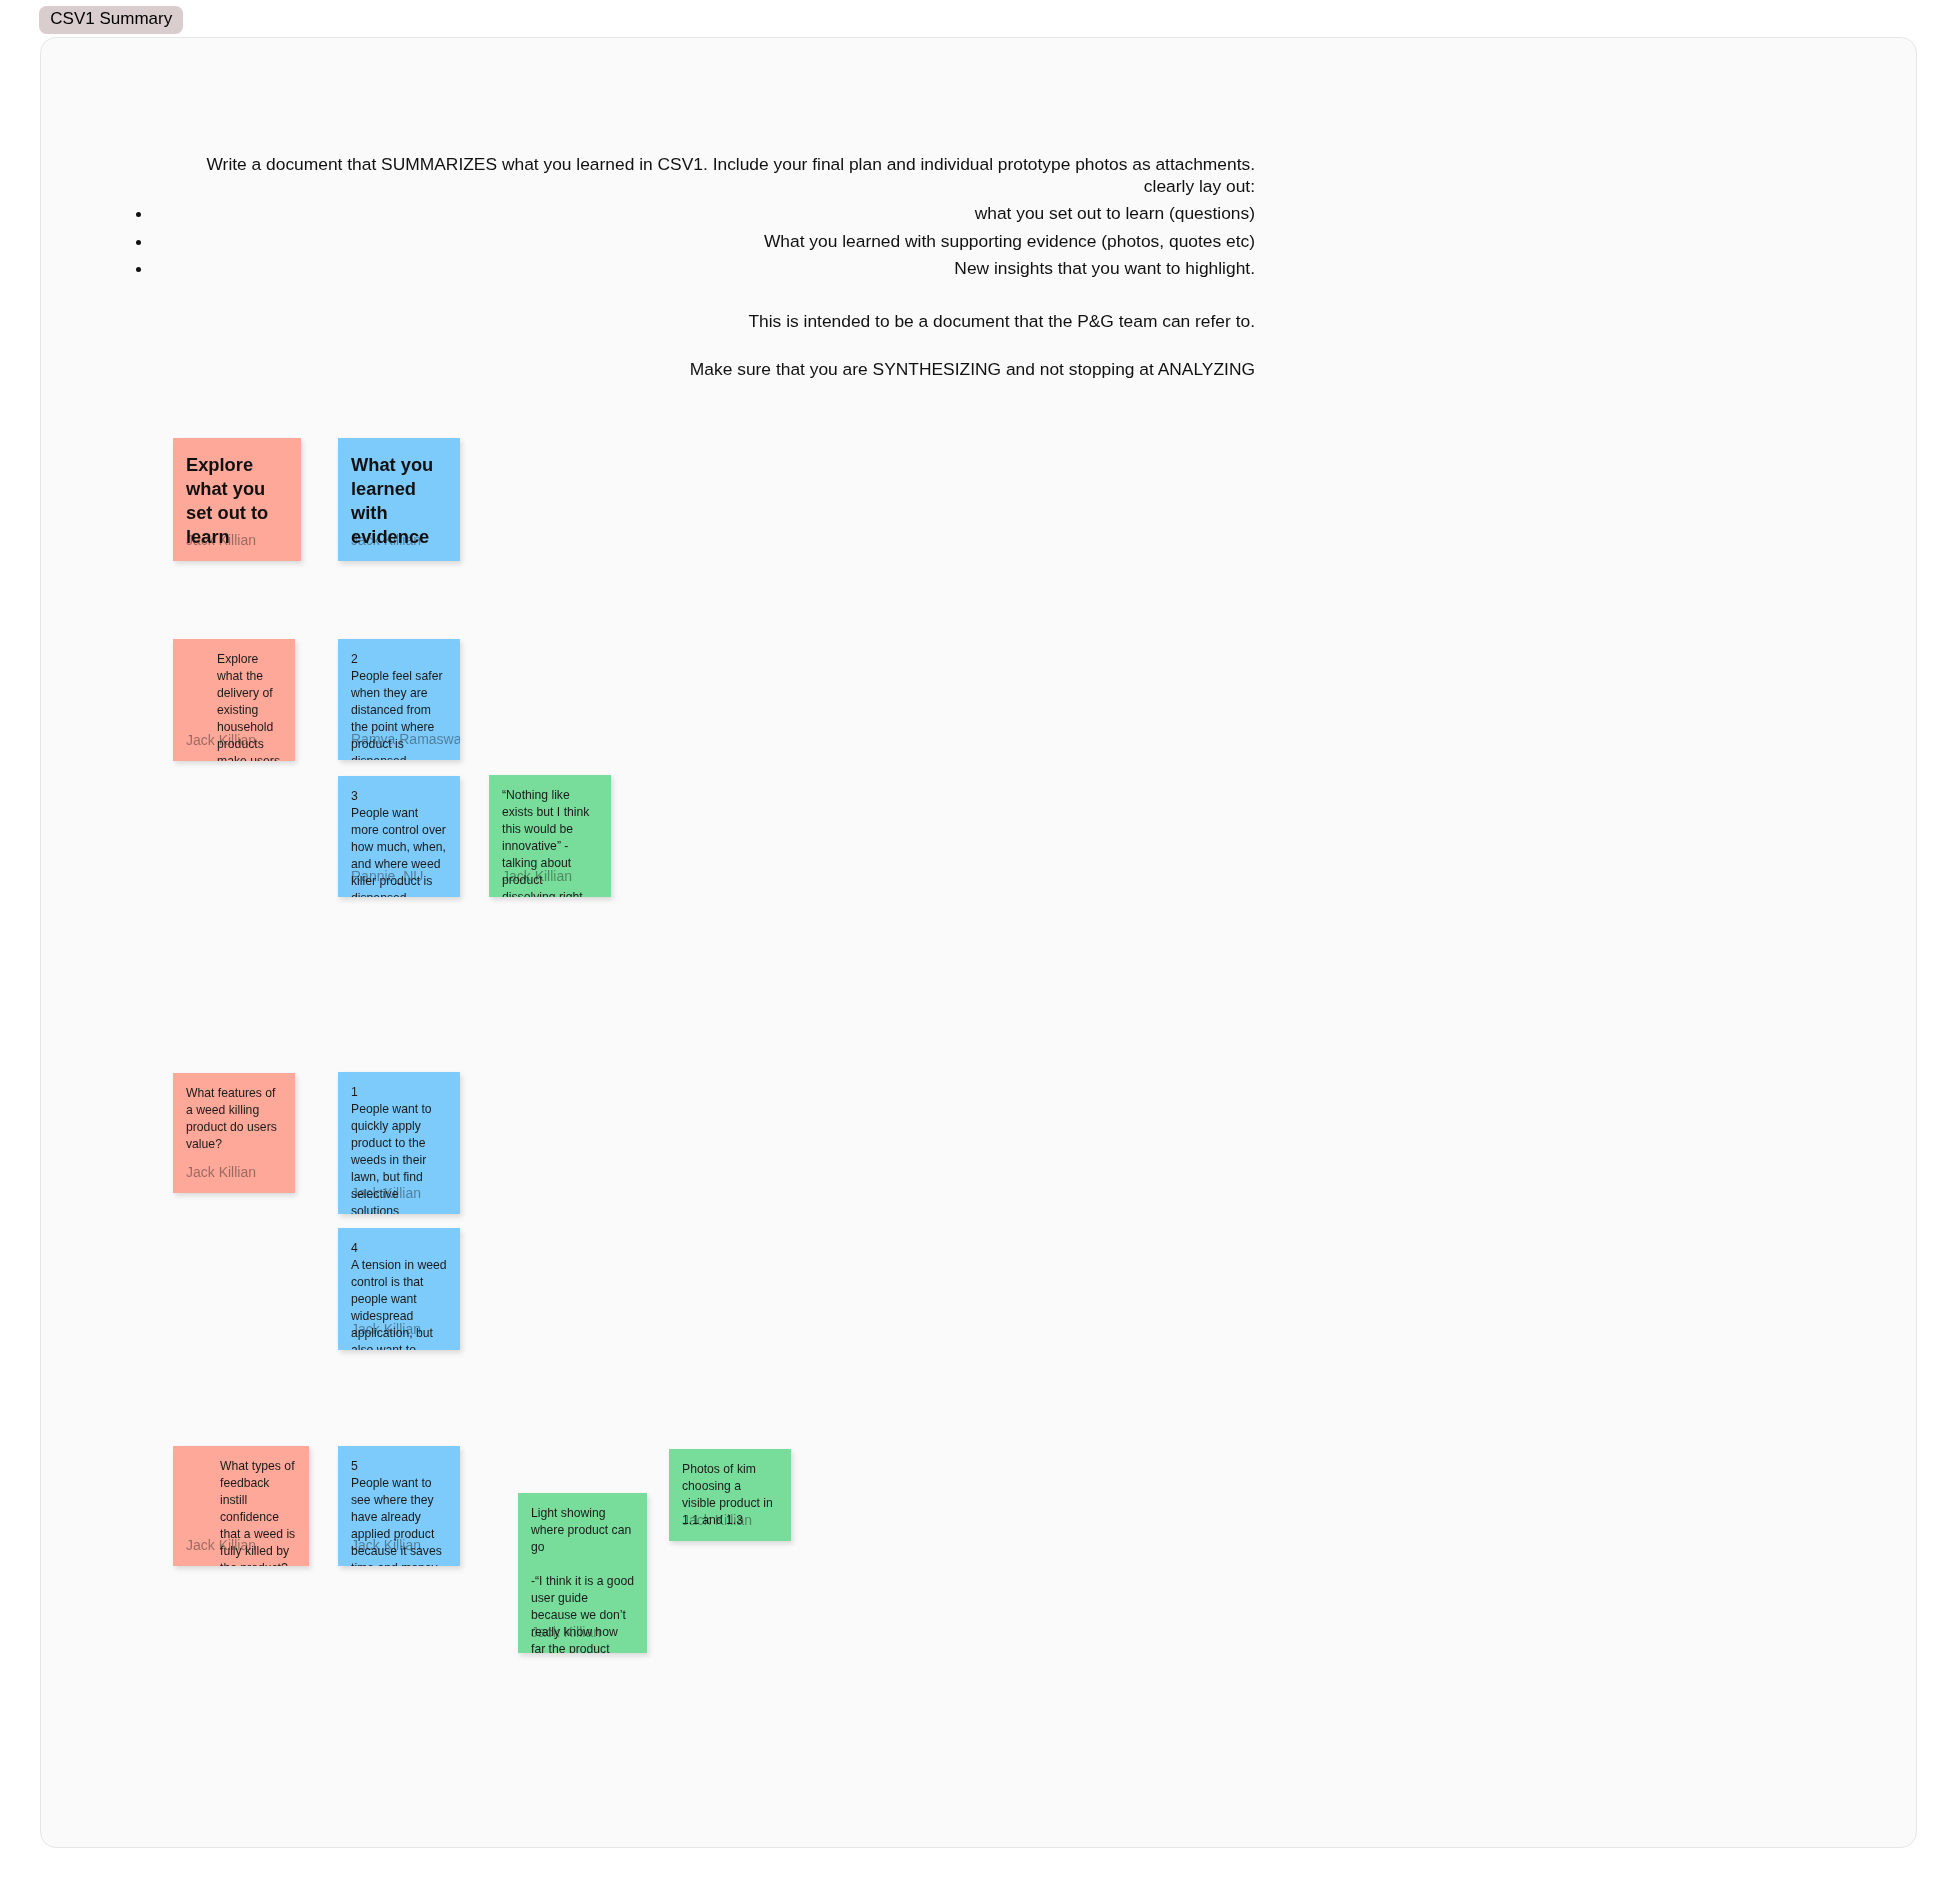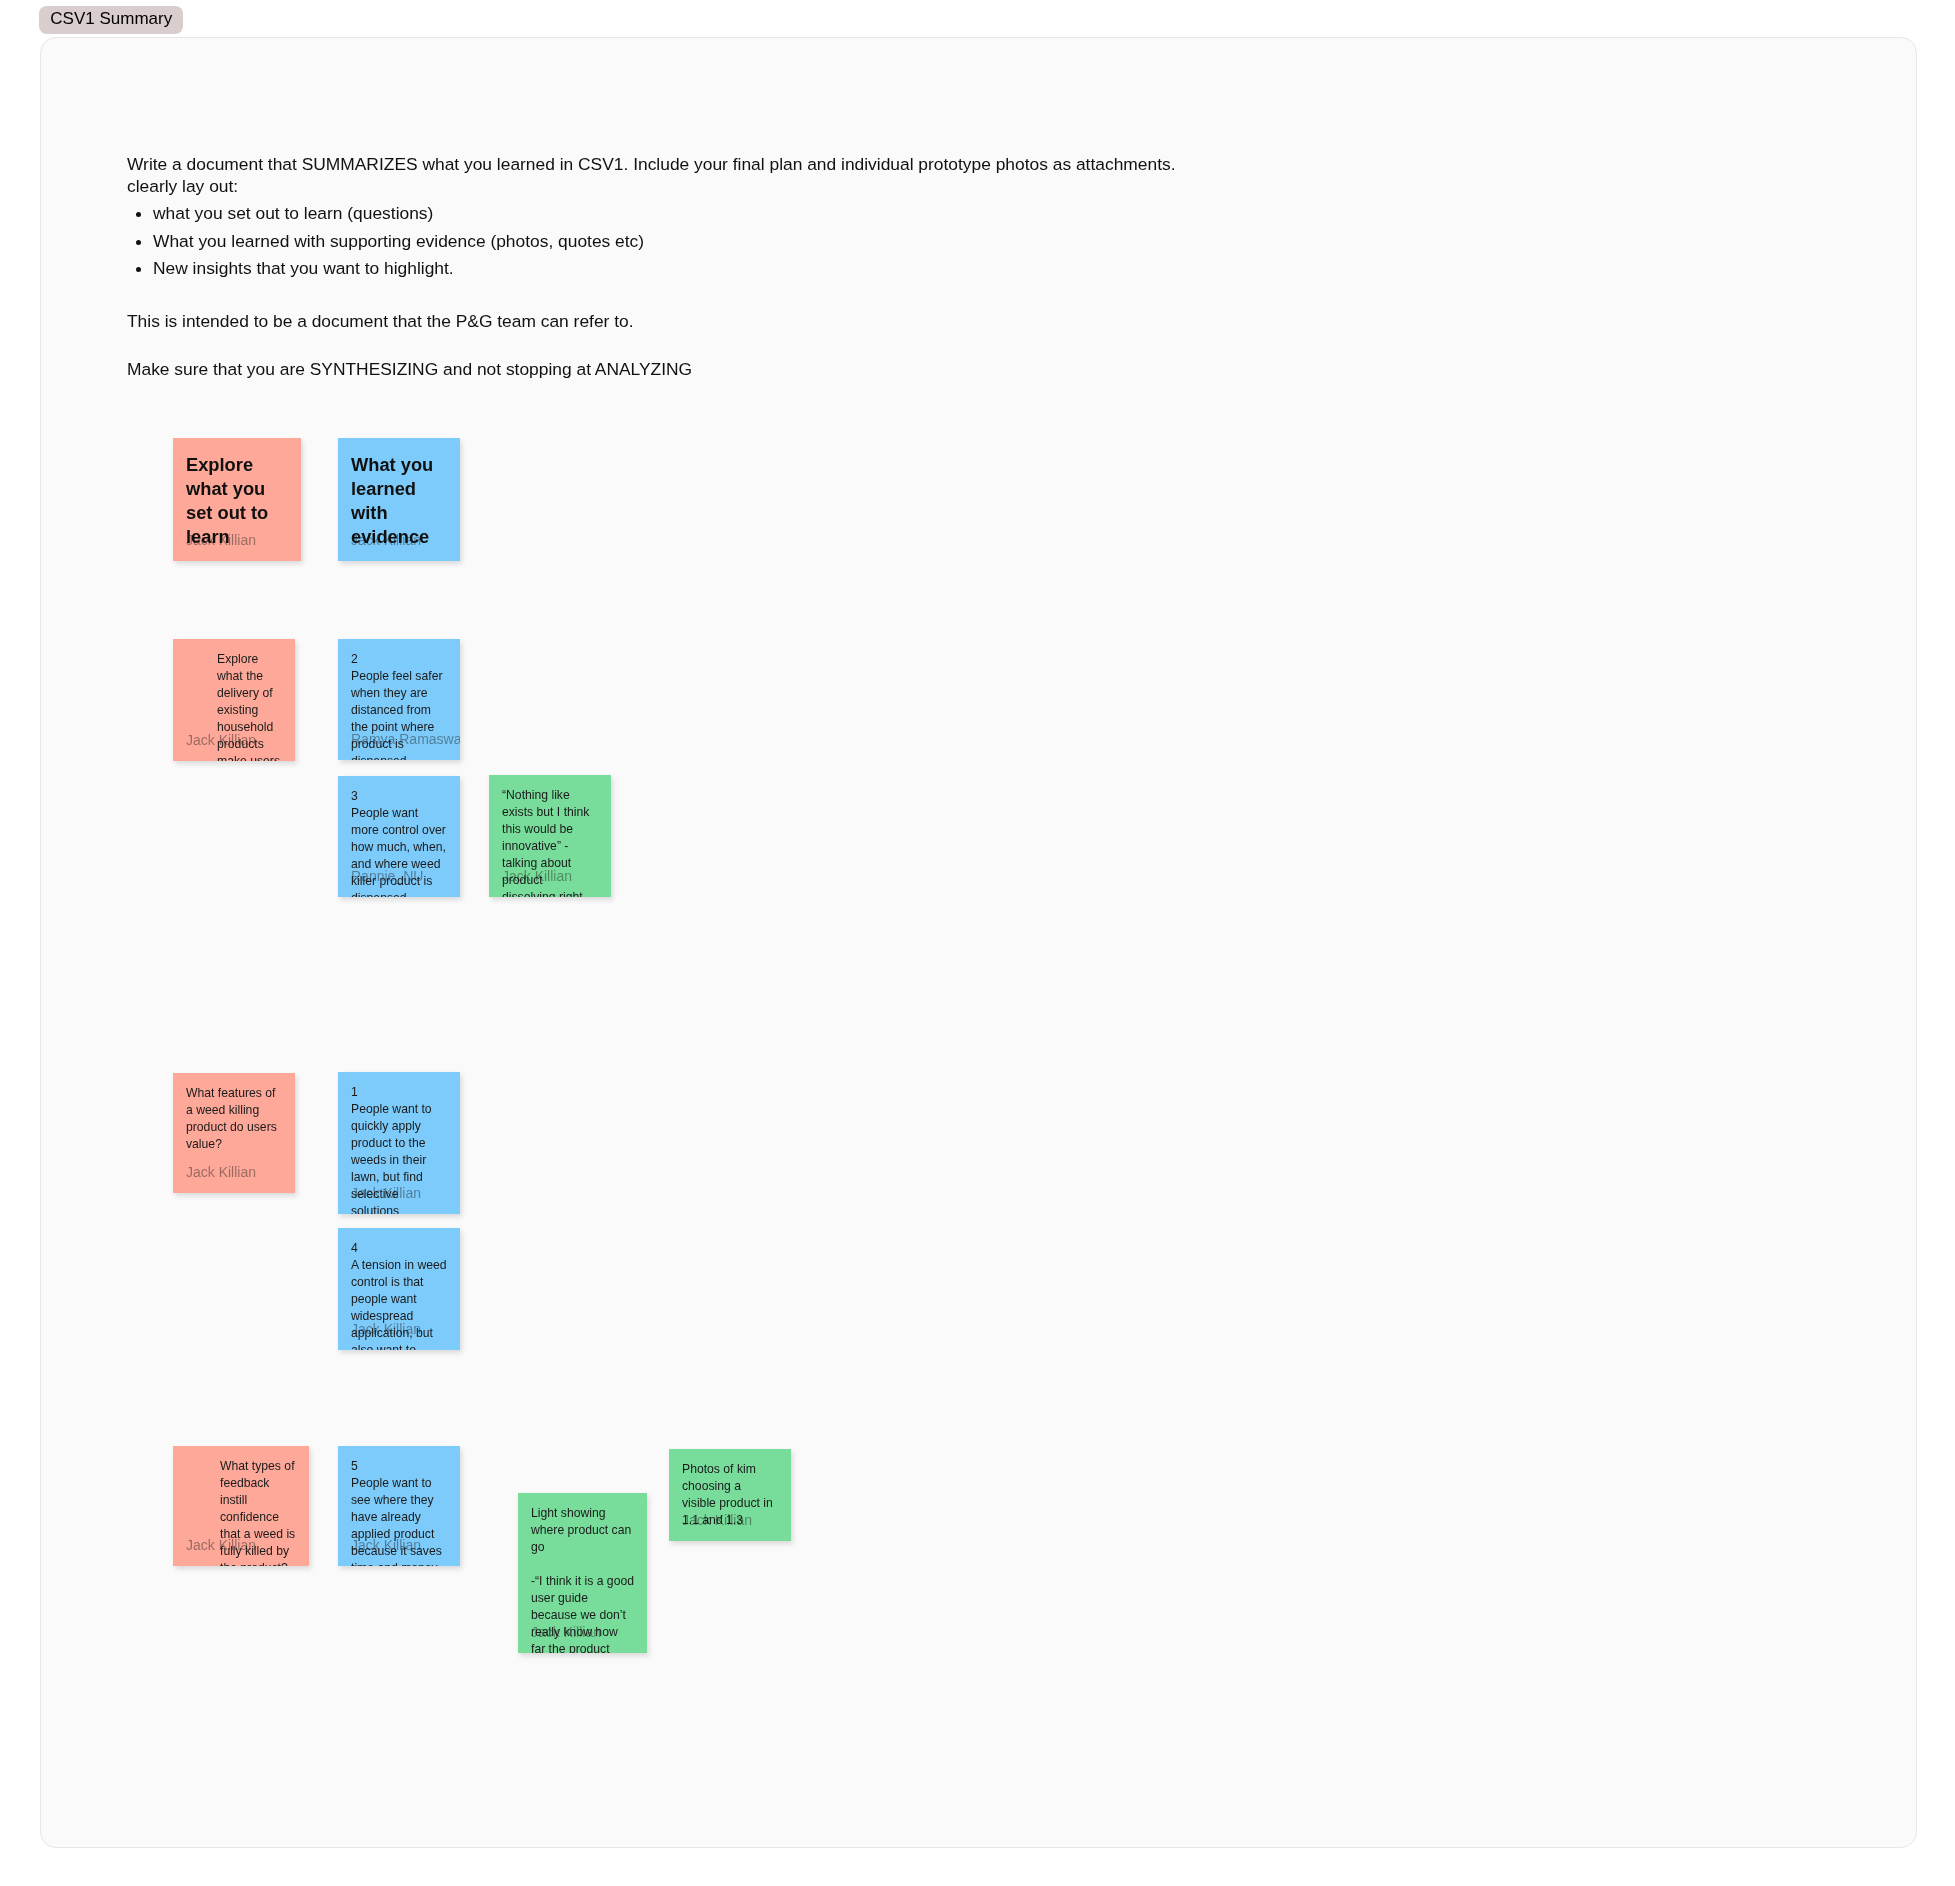--- a/index.html
+++ b/index.html
@@ -46,20 +46,21 @@
 
   
   #brief {
     position: absolute;
     left: 127px;
     top: 153px;
     width: 1128px;
     font-size: 17.4px;
     line-height: 1.28;
     color: #111111;
+    text-align: right;
   }
   #brief .para { margin: 0 0 0 0; }
   #brief .spacer-lg { height: 25.4px; }
   #brief ul {
     margin: 4.7px 0 0 0;
     padding-left: 26px;
     list-style: disc;
   }
   #brief li {
     margin: 0 0 5.2px 0;

